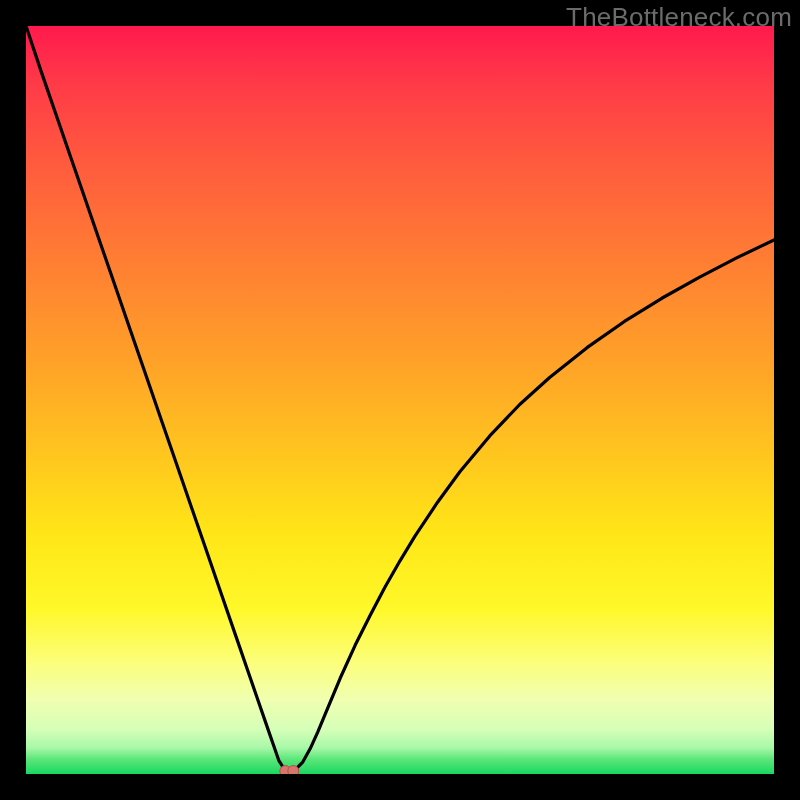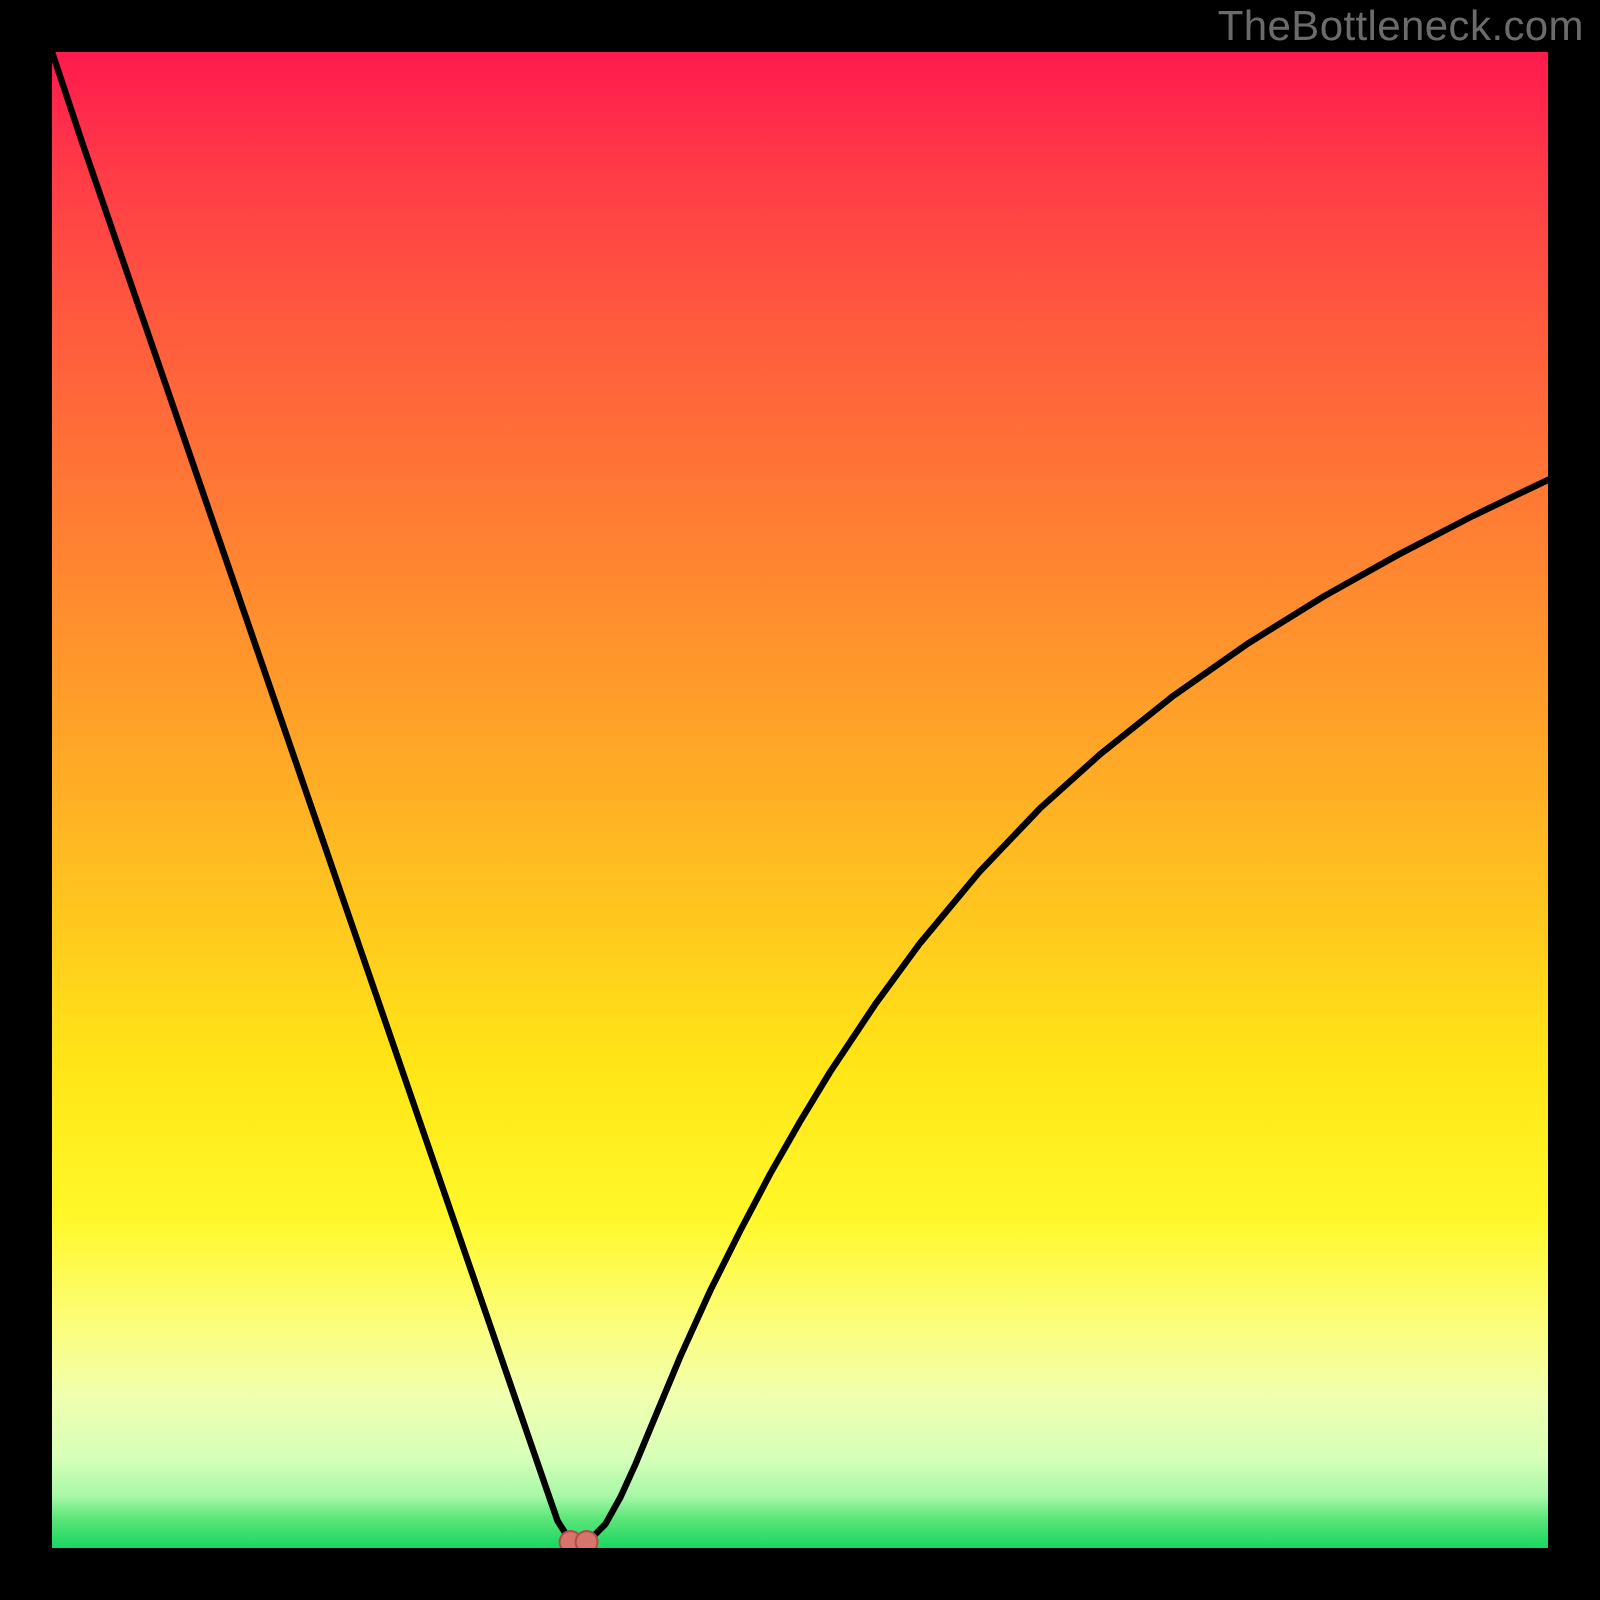--- a/index.html
+++ b/index.html
@@ -52,21 +52,21 @@
   .marker-group .dot {
     fill: #d7756c;
     stroke: #b34e4a;
     stroke-width: 1;
   }
   .watermark {
     position: absolute;
     top: 2px;
     right: 8px;
     color: #6b6b6b;
-    font-size: 21px;
+    font-size: 26px;
     font-weight: 500;
     letter-spacing: 0.2px;
     user-select: none;
   }
 </style>
 </head>
 <body>
 
 <div class="frame">
   <svg class="plot-svg" viewBox="0 0 748 748" preserveAspectRatio="none">

